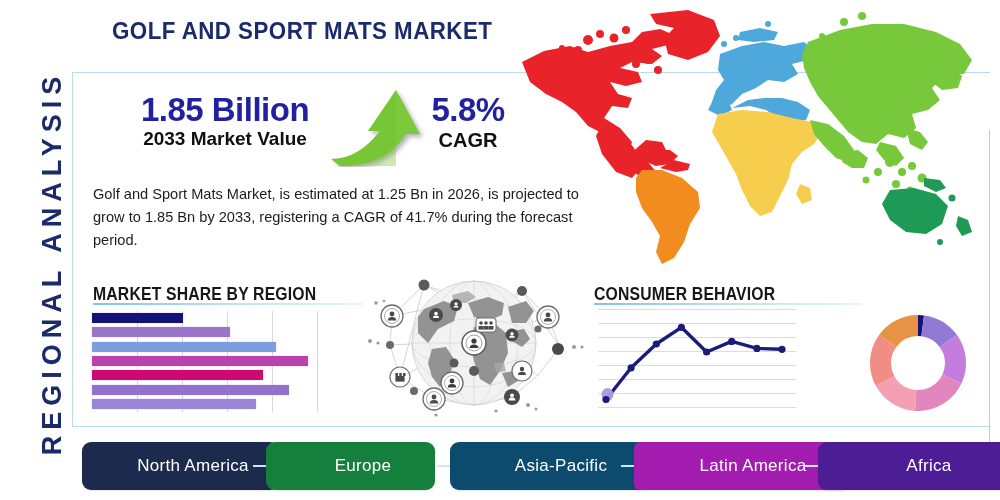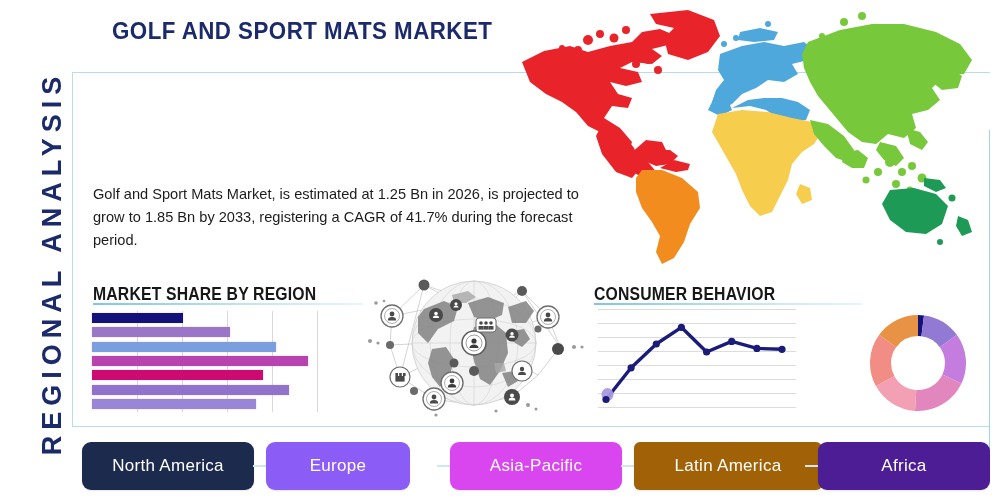--- a/index.html
+++ b/index.html
@@ -96,35 +96,59 @@
   .donut{position:absolute;left:864px;top:309px;width:108px;height:108px;}
 
   
   .pills{position:absolute;left:82px;top:442px;width:908px;height:50px;}
   .pill{
     position:absolute;top:0;height:48px;border-radius:9px;
     display:flex;align-items:center;justify-content:center;
     color:#ffffff;font-size:17px;letter-spacing:.3px;
     font-family:"Liberation Sans", sans-serif;
     box-shadow:0 1px 2px rgba(0,0,0,.10);
+    padding-left:25px;
   }
   .pill-connector{position:absolute;top:23px;height:1.5px;background:#cfe6f2;}
 </style>
 </head>
 <body>
 
 <div id="root">
 
   <div class="vertical-label">REGIONAL ANALYSIS</div>
 
   <div class="frame"></div>
   <div class="frame-right"></div>
 
   <div class="page-title">GOLF AND SPORT MATS MARKET</div>
 
+  <div class="kpi-wrap">
+    <div class="kpi-left">
+      <div class="kpi-value">1.85 Billion</div>
+      <div class="kpi-label">2033 Market Value</div>
+    </div>
+
+    <div class="arrow-holder">
+      <svg viewBox="0 0 100 80" width="100" height="80">
+        <defs>
+          <filter id="ashadow" x="-30%" y="-30%" width="180%" height="180%">
+            <feDropShadow dx="3" dy="3" stdDeviation="2.2" flood-color="#7a7a7a" flood-opacity="0.55"></feDropShadow>
+          </filter>
+        </defs>
+        <path filter="url(#ashadow)" d="M3,72 C22,72 38,62 52,44 L52,44 L40,44 L68,3 L92,47 L78,47 C64,70 40,79 12,79 Z" fill="#7cc93a"></path>
+        <path d="M3,72 C22,72 38,62 52,44 L40,44 L68,3 L68,79 C40,79 28,79 12,79 Z" fill="#6fbf2f" opacity="0.35"></path>
+      </svg>
+    </div>
+
+    <div class="kpi-right">
+      <div class="kpi-value">5.8%</div>
+      <div class="kpi-label">CAGR</div>
+    </div>
+  </div>
 
   <div class="body-text">Golf and Sport Mats Market, is estimated at 1.25 Bn in 2026, is projected to grow to 1.85 Bn by 2033, registering a CAGR of 41.7% during the forecast period.</div>
 
   <div class="world-map">
     <svg viewBox="0 0 500 265" width="500" height="265">
 
       <g fill="#e8242a">
         <path d="M30,60 L52,49 L78,44 L96,50 L118,44 L140,40 L150,30 L168,27 L182,33
                  L176,43 L160,47 L170,54 L160,62 L140,60 L128,66 L146,70 L150,80
                  L134,84 L118,80 L126,92 L140,96 L136,106 L120,104 L112,116
@@ -454,29 +478,29 @@
         <path d="M15.17,25.79 A48,48 0 0 1 54.00,6.00
        L54.00,27.00 A27,27 0 0 0 32.16,38.13 Z" fill="#e79244"></path>
       </svg>
   </div>
 
   <div class="pills">
       <div class="pill" style="left: 0px; width: 172px; background: rgb(28, 42, 78);">
         <span>North America</span>
       </div>
       <div class="pill-connector" style="left: 171px; width: 14px;"></div>
-      <div class="pill" style="left: 184px; width: 144px; background: #8b5cf6;">
+      <div class="pill" style="left: 184px; width: 144px; background: #15803d;">
         <span>Europe</span>
       </div>
       <div class="pill-connector" style="left: 355px; width: 14px;"></div>
-      <div class="pill" style="left: 368px; width: 172px; background: #d946ef;">
+      <div class="pill" style="left: 368px; width: 172px; background: #0c4a6e;">
         <span>Asia-Pacific</span>
       </div>
       <div class="pill-connector" style="left: 539px; width: 14px;"></div>
-      <div class="pill" style="left: 552px; width: 188px; background: #a16207; border-radius: 6px;">
+      <div class="pill" style="left: 552px; width: 188px; background: #a21caf; border-radius: 6px;">
         <span>Latin America</span>
       </div>
       <div class="pill-connector" style="left: 723px; width: 14px;"></div>
       <div class="pill" style="left: 736px; width: 172px; background: #4c1d95;">
         <span>Africa</span>
       </div>
     </div>
 
 </div>
 

